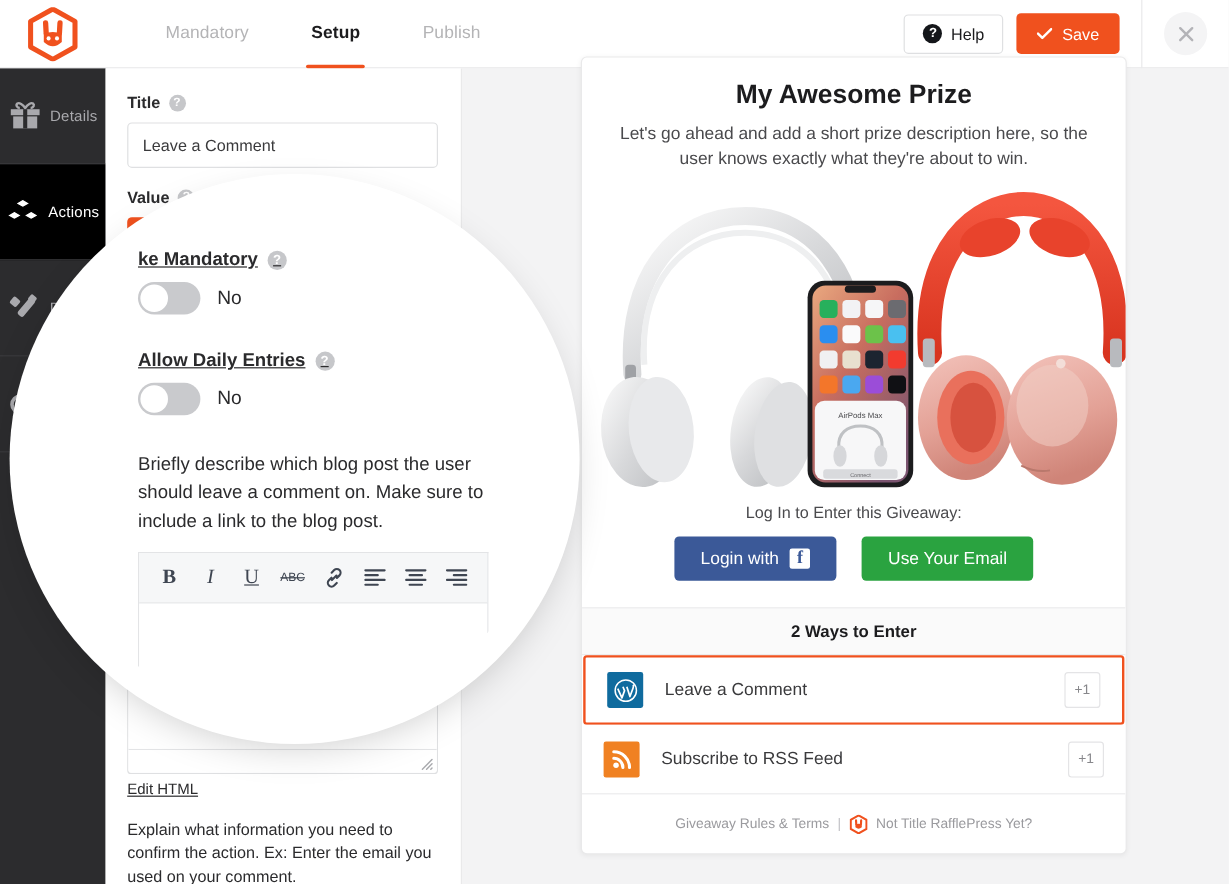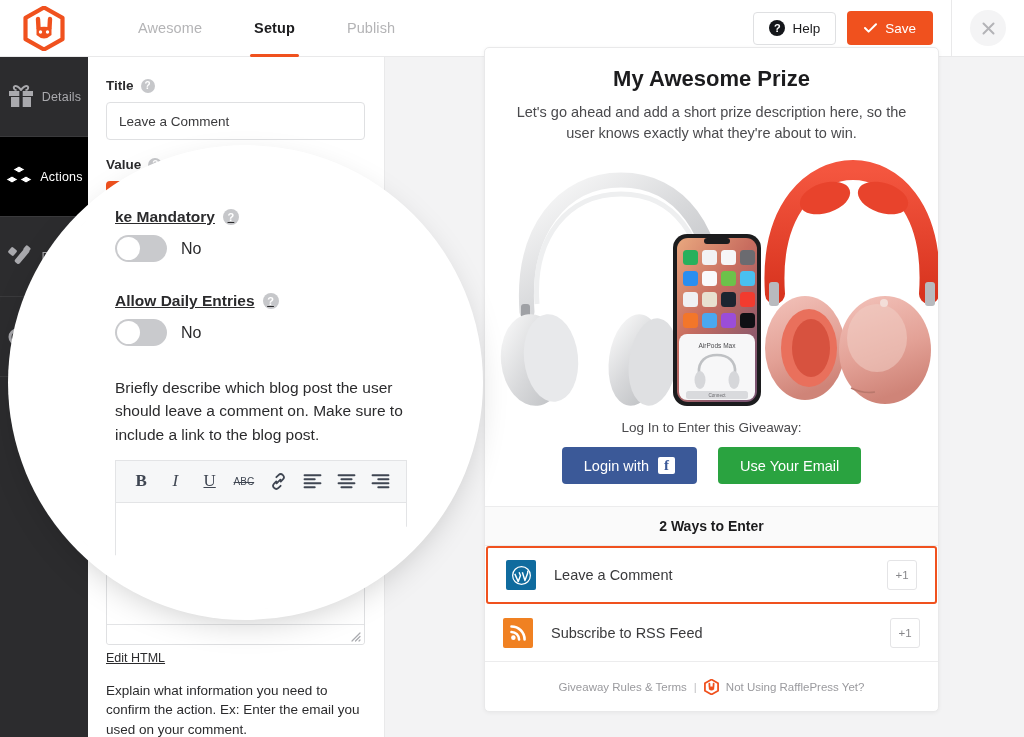--- a/index.html
+++ b/index.html
@@ -276,21 +276,21 @@
       <svg class="logo-hex" viewBox="0 0 42 45">
         <path d="M21 1.5 L39.5 11.8 L39.5 33.2 L21 43.5 L2.5 33.2 L2.5 11.8 Z" fill="none" stroke="#f0511e" stroke-width="4.2" stroke-linejoin="round"></path>
         <path d="M15 13 L15.5 22 M27 13 L26.5 22" stroke="#f0511e" stroke-width="4.4" stroke-linecap="round"></path>
         <path d="M13.5 22 Q21 19.5 28.5 22 L28.5 29 Q21 36 13.5 29 Z" fill="#f0511e"></path>
         <circle cx="17.5" cy="26" r="1.7" fill="#fff"></circle>
         <circle cx="24.5" cy="26" r="1.7" fill="#fff"></circle>
       </svg>
     </div>
 
     <div class="tabs">
-      <div class="tab">Awesome</div>
+      <div class="tab">Mandatory</div>
       <div class="tab active">Setup</div>
       <div class="tab">Publish</div>
     </div>
 
     <div class="topbar-right">
       <button class="btn-help">
         <span class="q-circle">?</span>
         <span>Help</span>
       </button>
       <button class="btn-save">
@@ -552,21 +552,21 @@
     </div>
 
     <div class="pv-footer">
       <span>Giveaway Rules &amp; Terms</span>
       <span class="sep">|</span>
       <svg class="mini-logo" viewBox="0 0 42 45">
         <path d="M21 1.5 L39.5 11.8 L39.5 33.2 L21 43.5 L2.5 33.2 L2.5 11.8 Z" fill="none" stroke="#f0511e" stroke-width="5"></path>
         <path d="M15 13 L15.5 22 M27 13 L26.5 22" stroke="#f0511e" stroke-width="5" stroke-linecap="round"></path>
         <path d="M13.5 22 Q21 19.5 28.5 22 L28.5 29 Q21 36 13.5 29 Z" fill="#f0511e"></path>
       </svg>
-      <span>Not Using RafflePress Yet?</span>
+      <span>Not Title RafflePress Yet?</span>
     </div>
   </div>
 
   <div class="loupe">
     <div class="loupe-inner">
       <div class="lp-cutoff"></div>
       <div class="lp-content">
 
         <div class="lp-label">
           <span>ke Mandatory</span>

